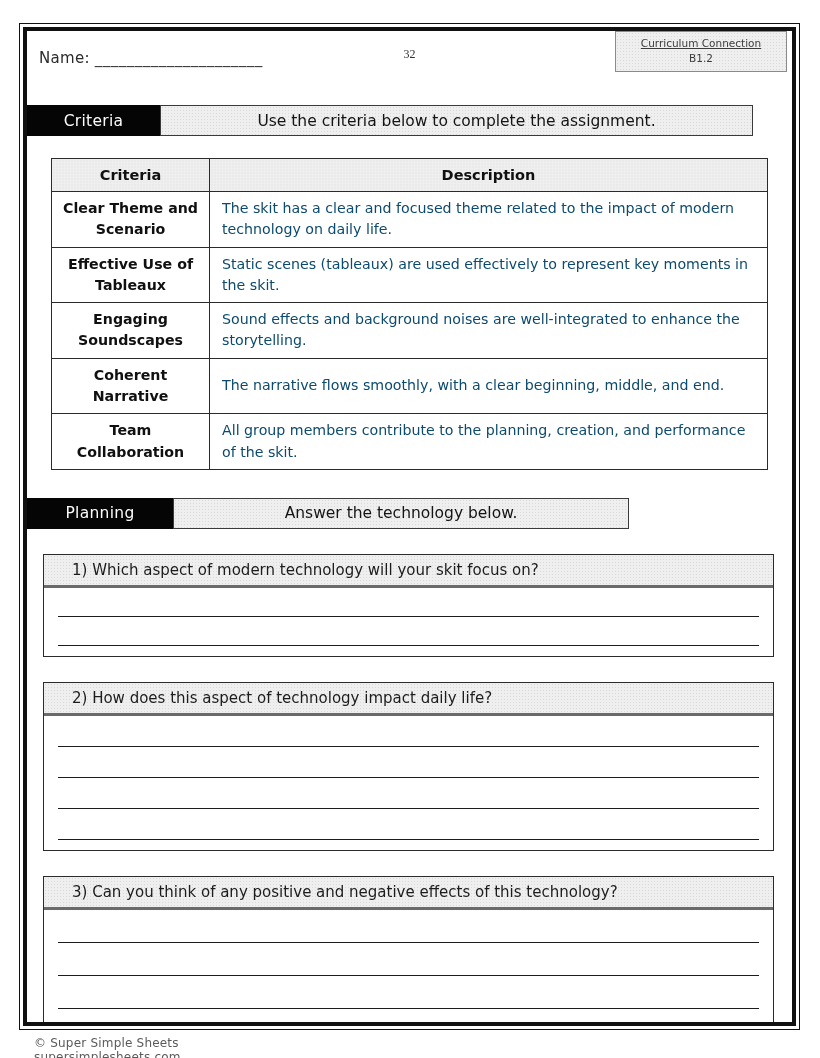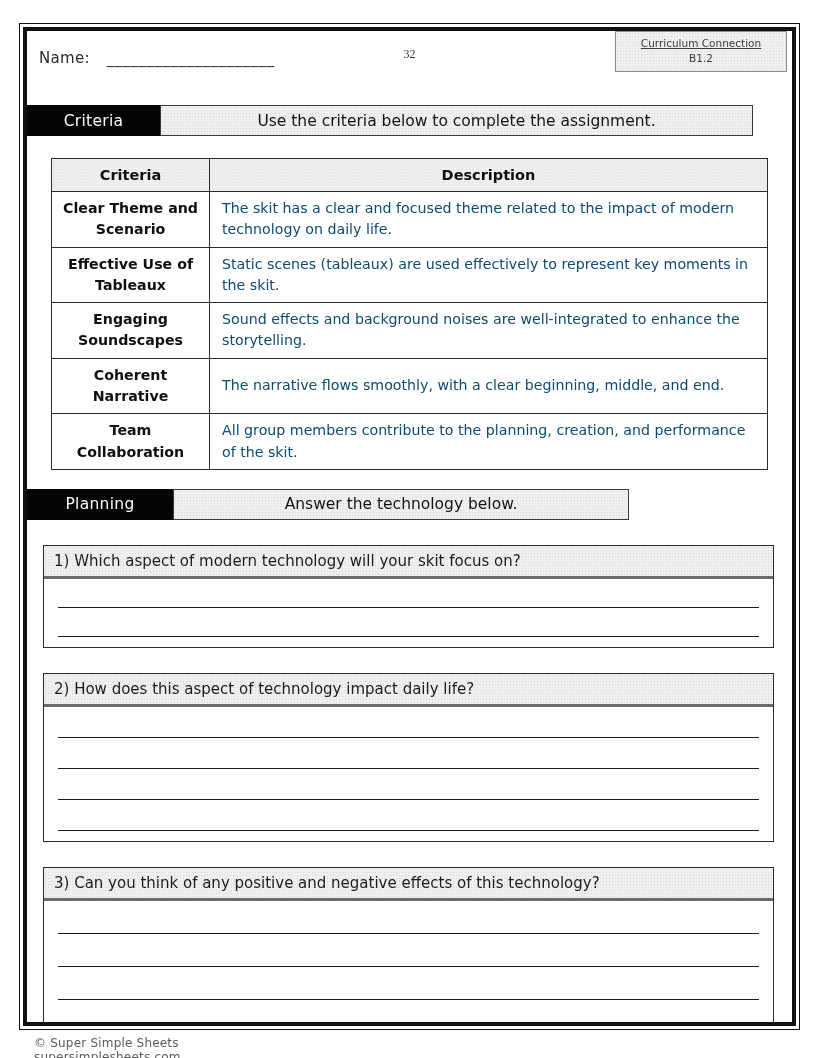--- a/index.html
+++ b/index.html
@@ -35,21 +35,21 @@
     background-size: 3px 3px;
   }
 
   
   .header-row { position: relative; height: 58px; }
   .name-block {
     position: absolute; left: 12px; top: 18px;
     font-size: 15px; color: #2b2b2b; letter-spacing: 0.3px;
     white-space: nowrap;
   }
-  .name-line { color: #3a3a3a; margin-left: 17px; letter-spacing: 0.5px; }
+  .name-line { color: #3a3a3a; margin-left: 5px; letter-spacing: 0.5px; }
   .page-number {
     position: absolute; left: 50%; top: 16px; transform: translateX(-50%);
     font-size: 12px; color: #333; font-family: Liberation Serif, serif;
   }
   .curriculum-box {
     position: absolute; top: 0; right: 5px; width: 172px;
     border: 1px solid #8a8a8a;
     text-align: center;
     padding: 4px 0 5px;
     font-size: 10.5px; color: #3c3c3c; line-height: 1.45;
@@ -68,21 +68,21 @@
   .banner-instruction {
     border: 1px solid #3a3a3a;
     display: flex; align-items: center; justify-content: center;
     font-size: 15.5px; color: #141414;
     box-sizing: border-box;
     flex: 0 0 auto;
   }
   .criteria-banner { margin-top: 16px; }
   .criteria-banner .banner-label { width: 133px; }
   .criteria-banner .banner-instruction { width: 593px; }
-  .planning-banner { margin-top: 19px; }
+  .planning-banner { margin-top: 28px; }
   .planning-banner .banner-label { width: 146px; }
   .planning-banner .banner-instruction { width: 456px; }
 
   
   table.criteria-table {
     border-collapse: collapse;
     margin: 22px 0 0 24px;
     width: 717px;
     table-layout: fixed;
   }
@@ -106,21 +106,21 @@
   
   .q-box {
     width: 731px; margin: 25px 0 0 16px;
     border: 1.5px solid #2b2b2b;
     box-sizing: border-box;
     background: #fff;
   }
   .q-header {
     border-bottom: 3px solid #6b6b6b;
     height: 30px; display: flex; align-items: center;
-    padding-left: 10px;
+    padding-left: 28px;
     font-size: 15px; color: #1c1c1c;
     box-sizing: content-box;
   }
   .q-body { padding: 0 14px 10px; }
   .writing-line {
     border-bottom: 1.5px solid #1c1c1c;
   }
   .q1 .writing-line { height: 28px; }
   .q2 .writing-line { height: 30px; }
   .q3 .writing-line { height: 32px; }

